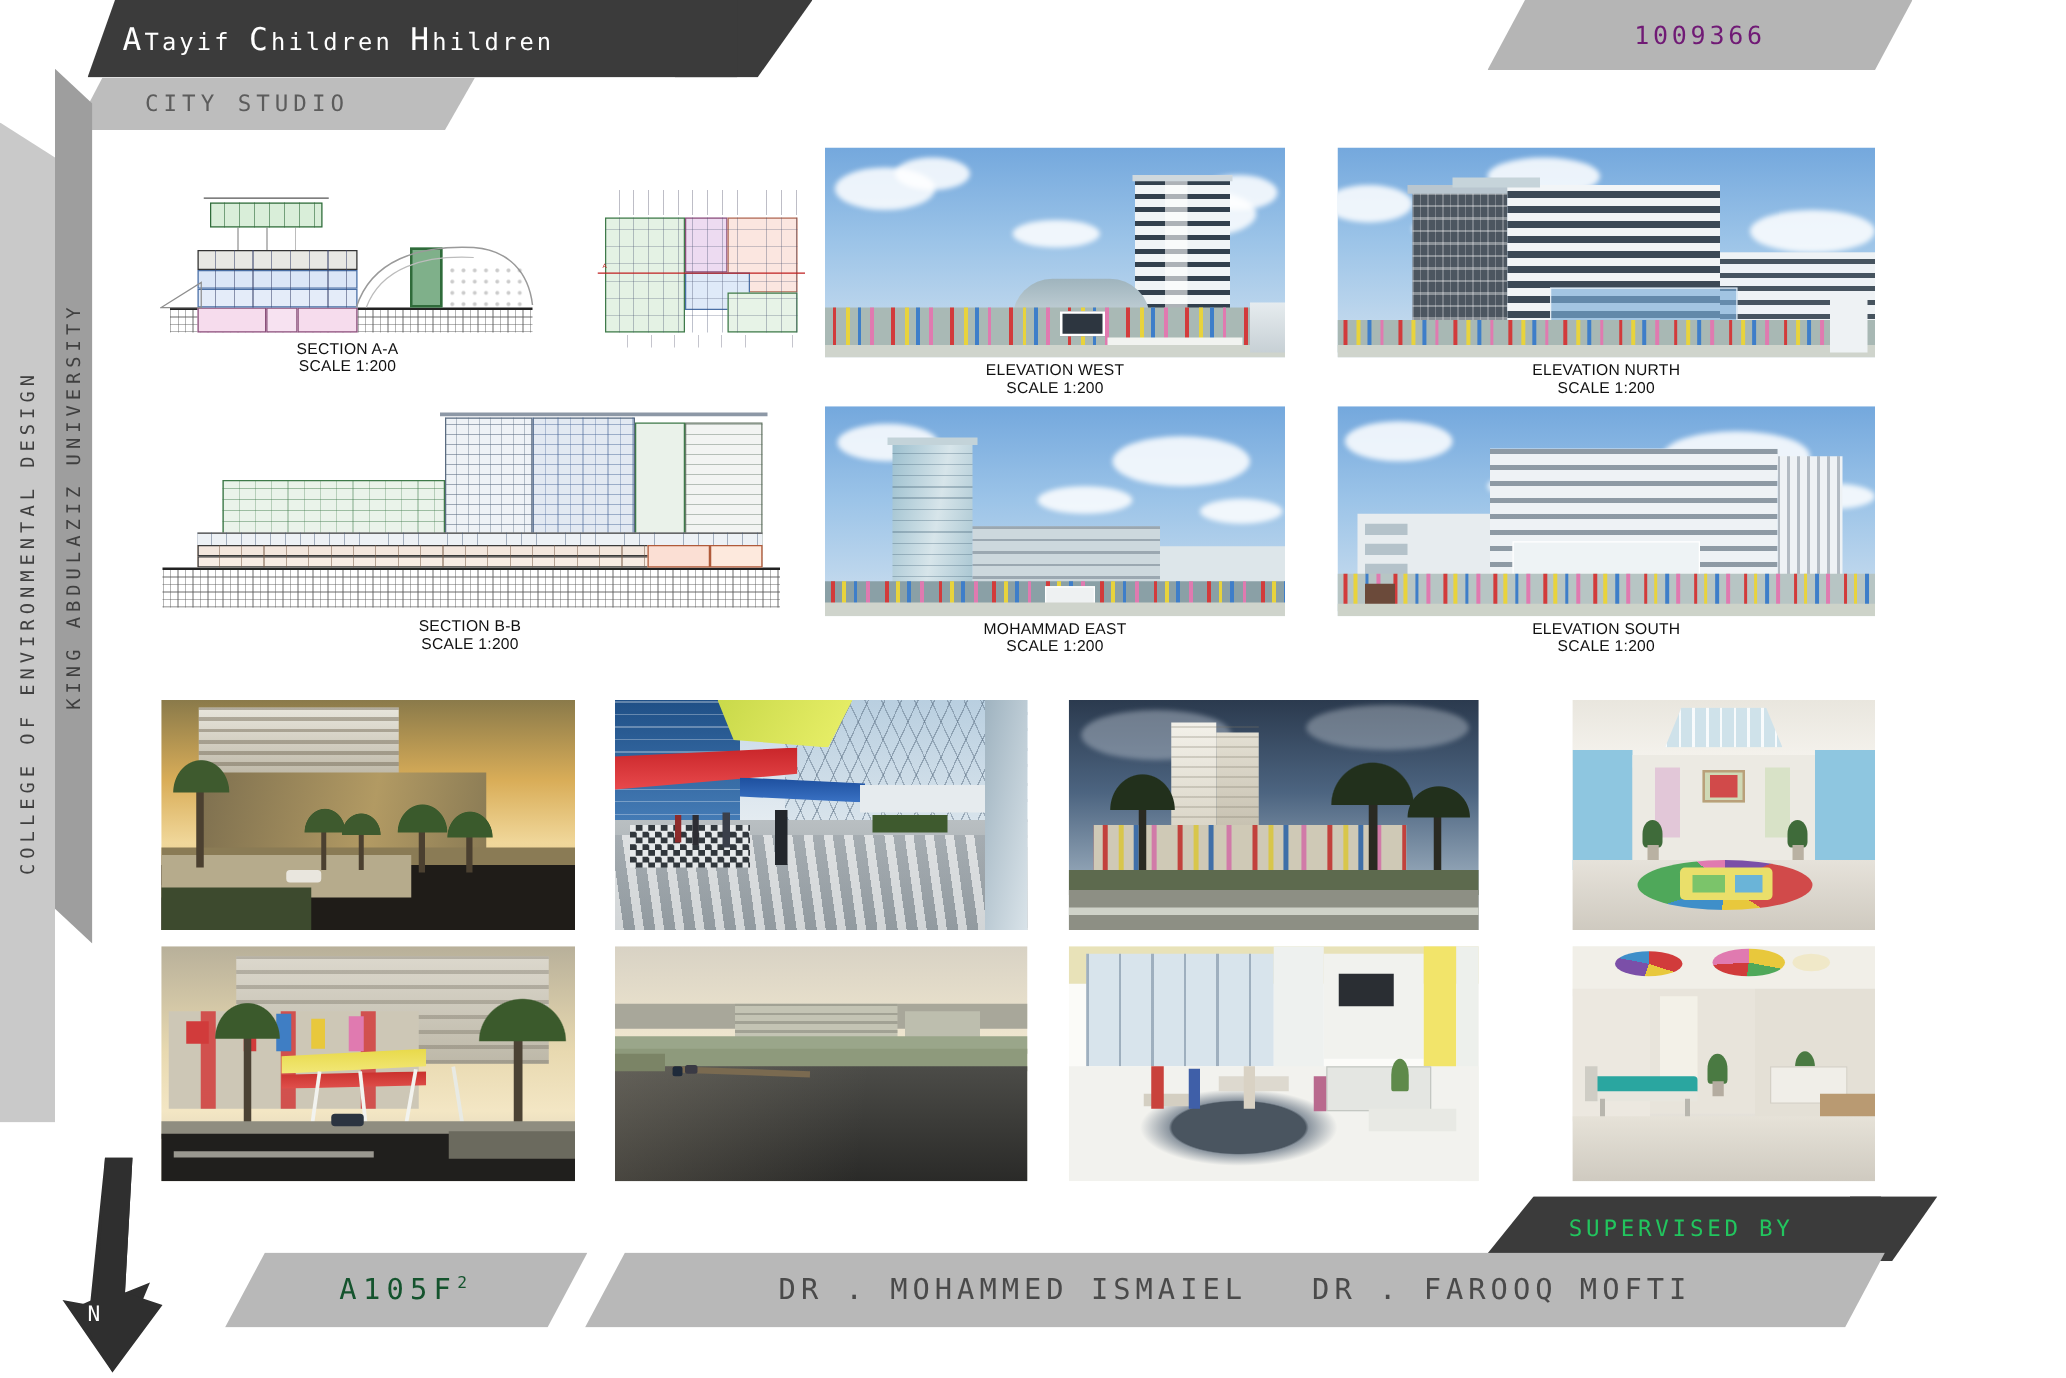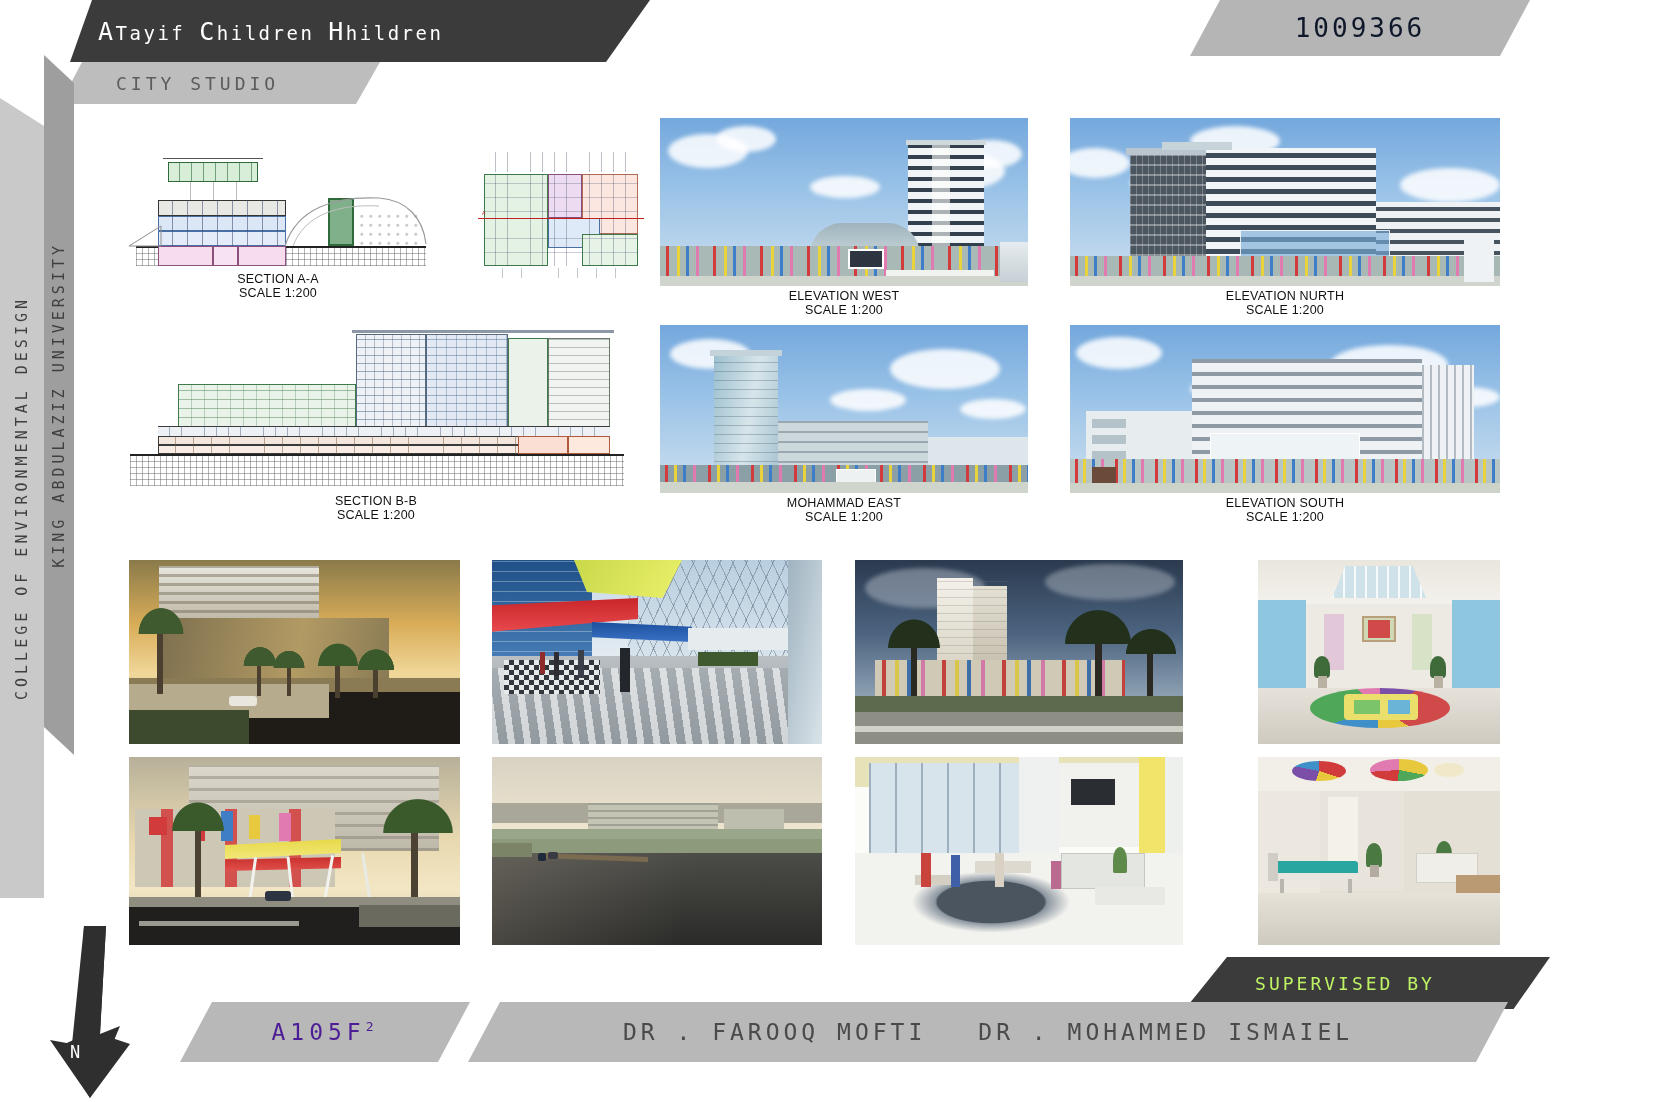--- a/index.html
+++ b/index.html
@@ -40,21 +40,21 @@
     color: #4a4a4a; font-size: 21px; letter-spacing: 2.5px;
     font-family: "DejaVu Sans Mono", monospace; white-space: nowrap;
   }
   .hdr-id {
     position: absolute; left: 1190px; top: 0; width: 340px; height: 56px;
     background: #b5b5b5;
     clip-path: polygon(30px 0, 100% 0, calc(100% - 30px) 100%, 0 100%);
     display: flex; align-items: center; justify-content: center;
   }
   .hdr-id span {
-    color: #0f172a; font-size: 26px; letter-spacing: 3px;
+    color: #701a75; font-size: 20px; letter-spacing: 3px;
     font-family: "DejaVu Sans Mono", monospace;
   }
 
   .hdr-studio {
     position: absolute; left: 60px; top: 62px; width: 320px; height: 42px;
     background: #bdbdbd;
     clip-path: polygon(22px 0, 100% 0, calc(100% - 24px) 100%, 0 100%);
     display: flex; align-items: center;
   }
   .hdr-studio span {
@@ -155,36 +155,36 @@
     color:#fff; font-size:17px; letter-spacing:1px;
     font-family:"DejaVu Sans Mono", monospace;
   }
   .ftr-sup {
     position: absolute; left: 1185px; top: 957px; width: 320px; height: 52px;
     background: #3b3b3b;
     clip-path: polygon(42px 0, 100% 0, 100% 100%, 0 100%);
     display:flex; align-items:center; justify-content:center;
   }
   .ftr-sup span {
-    color:#bef264; font-size:18px; letter-spacing:3px;
+    color:#22c55e; font-size:18px; letter-spacing:3px;
     font-family:"DejaVu Sans Mono", monospace;
   }
   .ftr-sup-wing {
     position:absolute; left:1480px; top:957px; width:70px; height:52px;
     background:#3b3b3b;
     clip-path: polygon(0 0, 100% 0, 48% 100%, 0 100%);
   }
   .ftr-sheet {
     position:absolute; left:180px; top:1002px; width:290px; height:60px;
     background:#b8b8b8;
     clip-path: polygon(32px 0, 100% 0, calc(100% - 32px) 100%, 0 100%);
     display:flex; align-items:center; justify-content:center;
   }
   .ftr-sheet span {
-    color:#4c1d95; font-size:23px; letter-spacing:5px;
+    color:#14532d; font-size:23px; letter-spacing:5px;
     font-family:"DejaVu Sans Mono", monospace;
   }
   .ftr-sheet sup { font-size: 13px; }
   .ftr-sv {
     position:absolute; left:468px; top:1002px; width:1040px; height:60px;
     background:#b8b8b8;
     clip-path: polygon(32px 0, 100% 0, calc(100% - 32px) 100%, 0 100%);
     display:flex; align-items:center; justify-content:center; gap:52px;
   }
   .ftr-sv span {
@@ -728,17 +728,17 @@
   <div class="ftr-sup-wing"></div>
   <div class="ftr-sup">
     <span>SUPERVISED BY</span>
   </div>
 
   <div class="ftr-sheet">
     <span><span>A105F</span><sup>2</sup></span>
   </div>
 
   <div class="ftr-sv">
+    <span>DR . MOHAMMED  ISMAIEL</span>
     <span>DR . FAROOQ  MOFTI</span>
-    <span>DR . MOHAMMED  ISMAIEL</span>
   </div>
 
 </div>
 
 </body></html>

